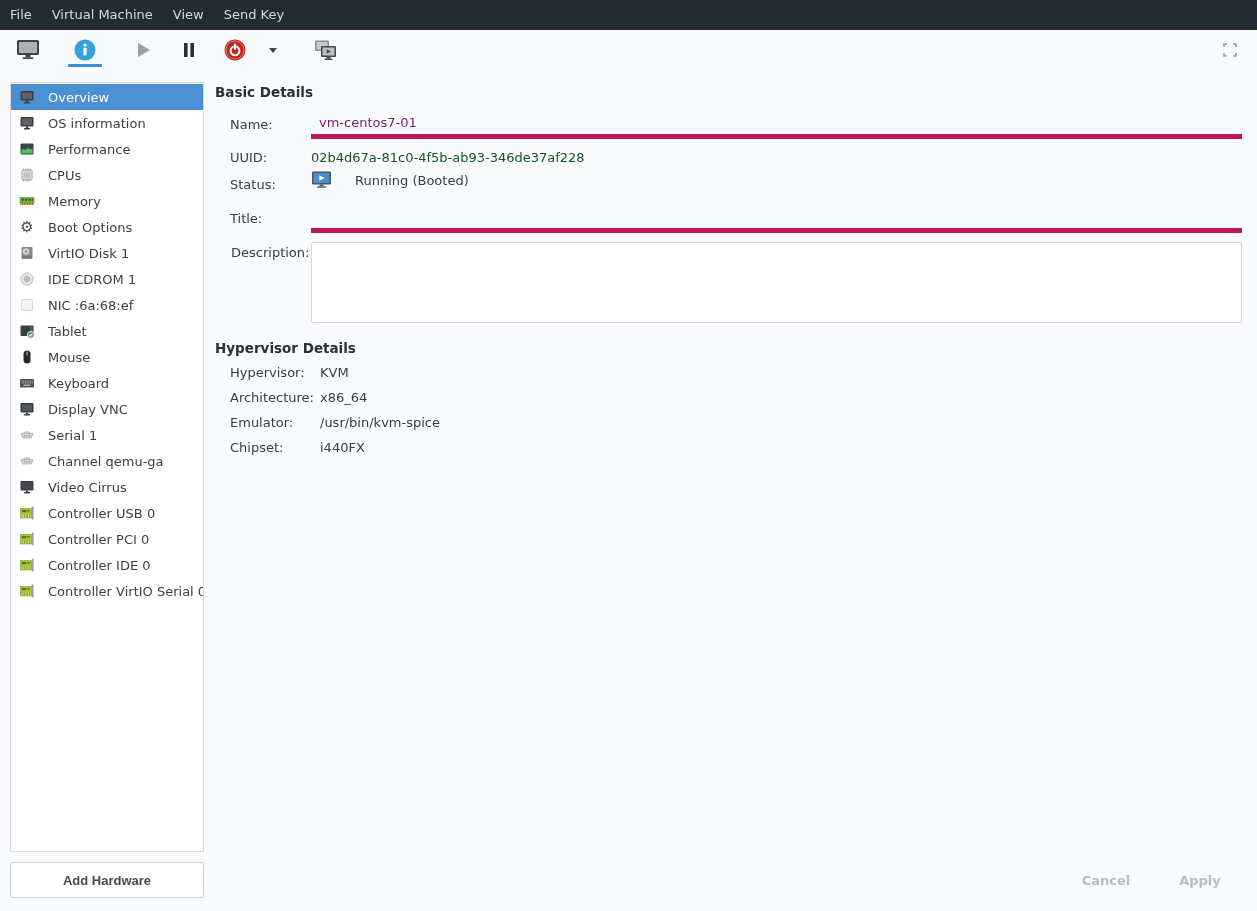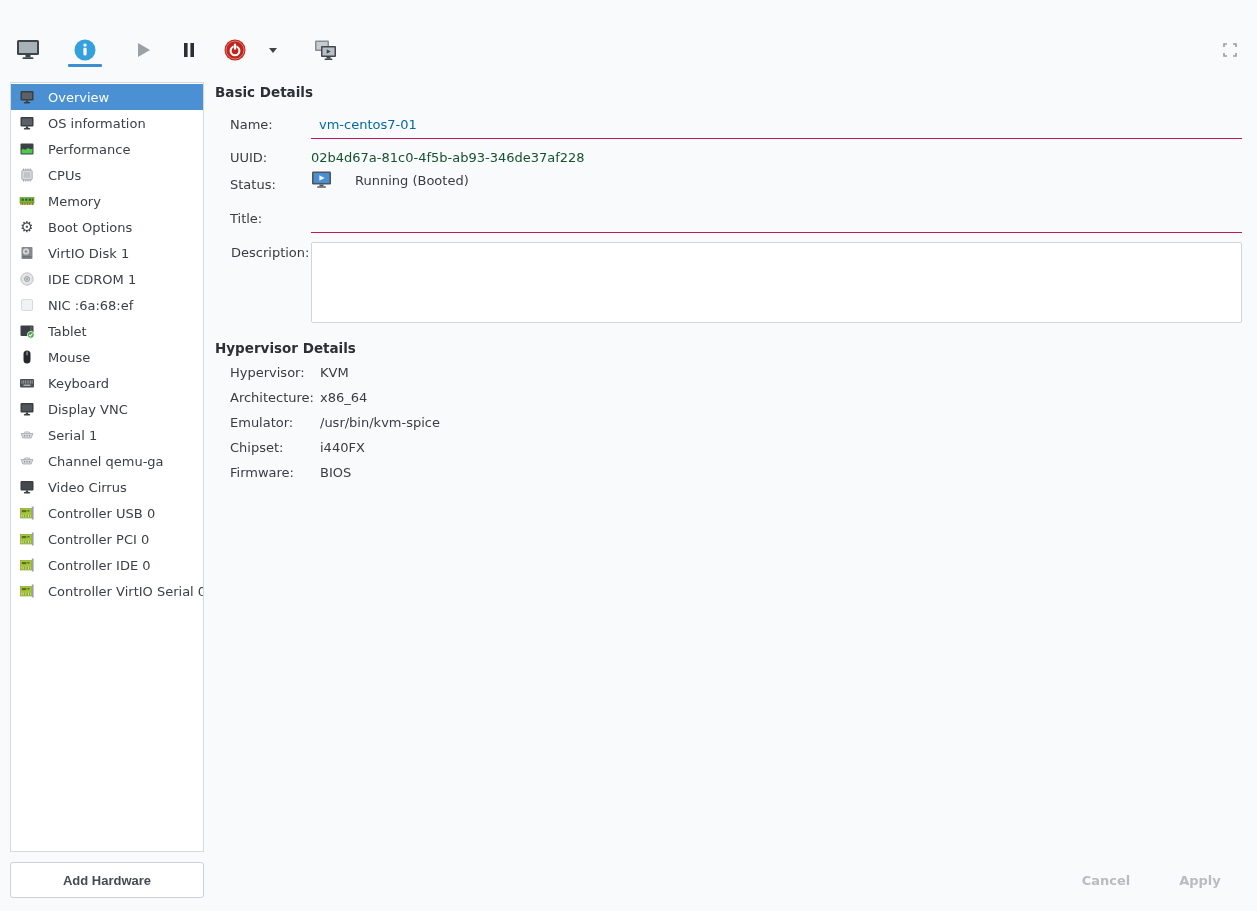--- a/index.html
+++ b/index.html
@@ -27,41 +27,47 @@
   .gear-glyph { font-size:15px; line-height:16px; color:#45494e; }
 
   .add-hw { position:absolute; left:10px; top:862px; width:194px; height:36px; background:#ffffff;
             border:1px solid #ccd1d7; border-radius:3px; font-size:13px; font-weight:700; color:#454b53;
             display:flex; align-items:center; justify-content:center; cursor:default; }
 
   
   .section-title { position:absolute; font-size:13.5px; font-weight:bold; color:#2b3036; }
   .flabel { position:absolute; font-size:13px; color:#383d43; }
   .fvalue { position:absolute; font-size:13px; color:#14532d; }
-  .line-entry { position:absolute; left:311px; right:15px; height:28px; border:none; border-bottom:1px solid #be185d;
-                background:transparent; font-family:inherit; font-size:13px; color:#0369a1; padding:0 8px; outline:none; }
+  .line-entry { position:absolute; left:311px; right:15px; height:28px; border:none; border-bottom:5px solid #be185d;
+                background:transparent; font-family:inherit; font-size:13px; color:#701a75; padding:0 8px; outline:none; }
   .desc-area { position:absolute; left:311px; right:15px; top:242px; height:81px; background:#ffffff;
                border:1px solid #d2d6db; border-radius:2px; resize:none; outline:none; font-family:inherit; font-size:13px; color:#3a3f45; padding:4px 6px; }
   .status-box { position:absolute; left:311px; top:171px; display:flex; align-items:center; gap:23px; font-size:13px; color:#383d43; }
 
   .hv-rows { position:absolute; left:230px; top:360px; font-size:13px; color:#383d43; }
   .hvrow { height:25px; display:flex; align-items:center; }
   .hvlbl { width:90px; flex:none; }
 
   
   .ghost-btn { position:absolute; top:862px; height:36px; width:84px; background:transparent; border:none;
                font-family:inherit; font-size:13px; font-weight:600; color:#b8bcc1; display:flex; align-items:center; justify-content:center; }
   .btn-cancel { right:109px; }
   .btn-apply { right:15px; }
 </style>
 </head>
 <body>
 
 <div id="app">
 
+  <div class="menubar">
+    <span class="menu-item">File</span>
+    <span class="menu-item">Virtual Machine</span>
+    <span class="menu-item">View</span>
+    <span class="menu-item">Send Key</span>
+  </div>
 
   <div class="toolbar">
     <div class="tbtn" style="margin-left:10px">
       <svg width="24" height="22" viewBox="0 0 24 22">
         <rect x="1" y="1" width="22" height="15" rx="1.5" fill="#3e444a"></rect>
         <rect x="3" y="3" width="18" height="11" fill="#a7b1b8"></rect>
         <rect x="9.5" y="16" width="5" height="2.2" fill="#3e444a"></rect>
         <rect x="6.5" y="18.2" width="11" height="1.8" rx="0.9" fill="#3e444a"></rect>
       </svg>
     </div>
@@ -462,22 +468,18 @@
       <span>x86_64</span>
     </div>
     <div class="hvrow">
       <span class="hvlbl">Emulator:</span>
       <span>/usr/bin/kvm-spice</span>
     </div>
     <div class="hvrow">
       <span class="hvlbl">Chipset:</span>
       <span>i440FX</span>
     </div>
-    <div class="hvrow">
-      <span class="hvlbl">Firmware:</span>
-      <span>BIOS</span>
-    </div>
   </div>
 
   <button class="ghost-btn btn-cancel">Cancel</button>
   <button class="ghost-btn btn-apply">Apply</button>
 
 </div>
 
 </body></html>

